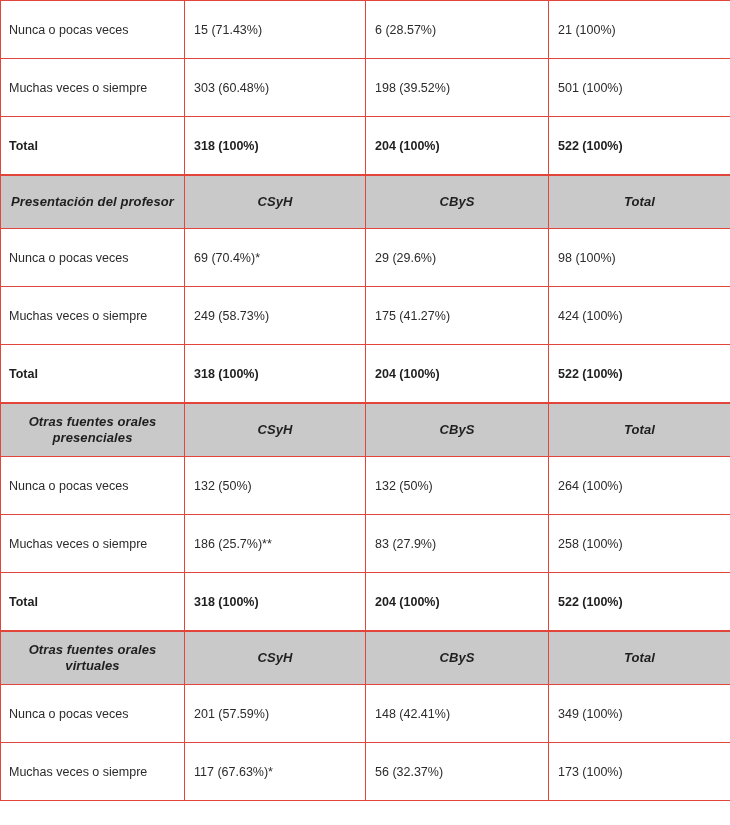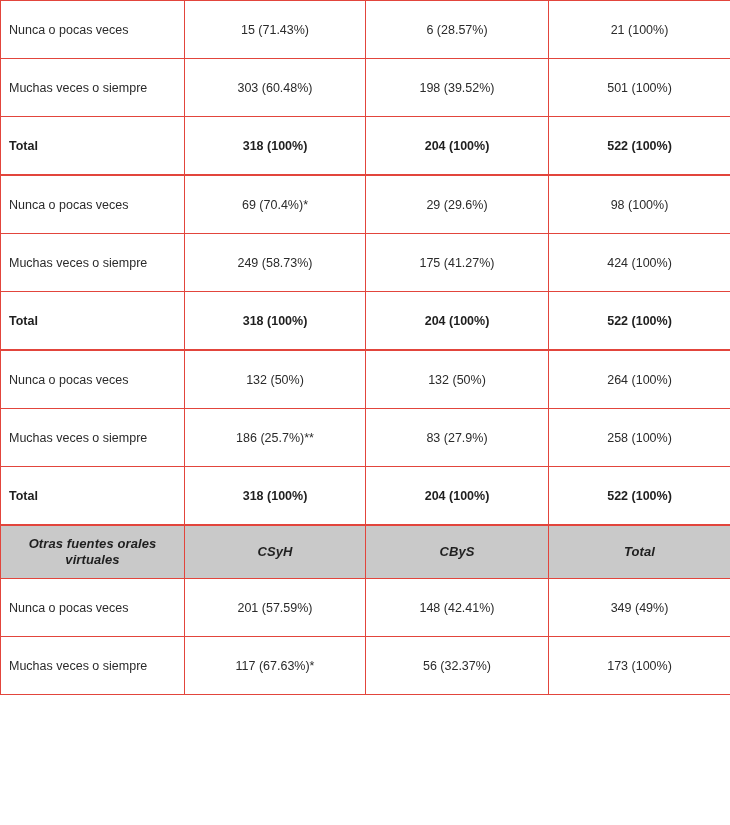--- a/index.html
+++ b/index.html
@@ -66,21 +66,21 @@
   }
 
   tr.data-row td.label-cell,
   tr.total-row td.label-cell {
     text-align: left;
     padding-left: 8px;
   }
 
   tr.data-row td.num-cell,
   tr.total-row td.num-cell {
-    text-align: center;
+    text-align: left;
     padding-right: 9px;
   }
 
   tr.total-row td {
     font-weight: bold;
     color: #1f1f1f;
   }
 
   .block td {
     border: 1.5px solid #e2453c;
@@ -123,20 +123,26 @@
       </tbody>
     </table>
     <table class="block">
       <colgroup>
         <col class="c-label">
         <col class="c-csyh">
         <col class="c-cbys">
         <col class="c-total">
       </colgroup>
       <tbody>
+        <tr class="header-row">
+          <td class="label-cell">Presentación del profesor</td>
+          <td>CSyH</td>
+          <td>CByS</td>
+          <td>Total</td>
+        </tr>
         <tr class="data-row">
           <td class="label-cell">Nunca o pocas veces</td>
           <td class="num-cell">69 (70.4%)*</td>
           <td class="num-cell">29 (29.6%)</td>
           <td class="num-cell">98 (100%)</td>
         </tr>
         <tr class="data-row">
           <td class="label-cell">Muchas veces o siempre</td>
           <td class="num-cell">249 (58.73%)</td>
           <td class="num-cell">175 (41.27%)</td>
@@ -151,20 +157,26 @@
       </tbody>
     </table>
     <table class="block">
       <colgroup>
         <col class="c-label">
         <col class="c-csyh">
         <col class="c-cbys">
         <col class="c-total">
       </colgroup>
       <tbody>
+        <tr class="header-row">
+          <td class="label-cell">Otras fuentes orales presenciales</td>
+          <td>CSyH</td>
+          <td>CByS</td>
+          <td>Total</td>
+        </tr>
         <tr class="data-row">
           <td class="label-cell">Nunca o pocas veces</td>
           <td class="num-cell">132 (50%)</td>
           <td class="num-cell">132 (50%)</td>
           <td class="num-cell">264 (100%)</td>
         </tr>
         <tr class="data-row">
           <td class="label-cell">Muchas veces o siempre</td>
           <td class="num-cell">186 (25.7%)**</td>
           <td class="num-cell">83 (27.9%)</td>
@@ -189,21 +201,21 @@
         <tr class="header-row">
           <td class="label-cell">Otras fuentes orales virtuales</td>
           <td>CSyH</td>
           <td>CByS</td>
           <td>Total</td>
         </tr>
         <tr class="data-row">
           <td class="label-cell">Nunca o pocas veces</td>
           <td class="num-cell">201 (57.59%)</td>
           <td class="num-cell">148 (42.41%)</td>
-          <td class="num-cell">349 (49%)</td>
+          <td class="num-cell">349 (100%)</td>
         </tr>
         <tr class="data-row">
           <td class="label-cell">Muchas veces o siempre</td>
           <td class="num-cell">117 (67.63%)*</td>
           <td class="num-cell">56 (32.37%)</td>
           <td class="num-cell">173 (100%)</td>
         </tr>
       </tbody>
     </table>
   </div>

